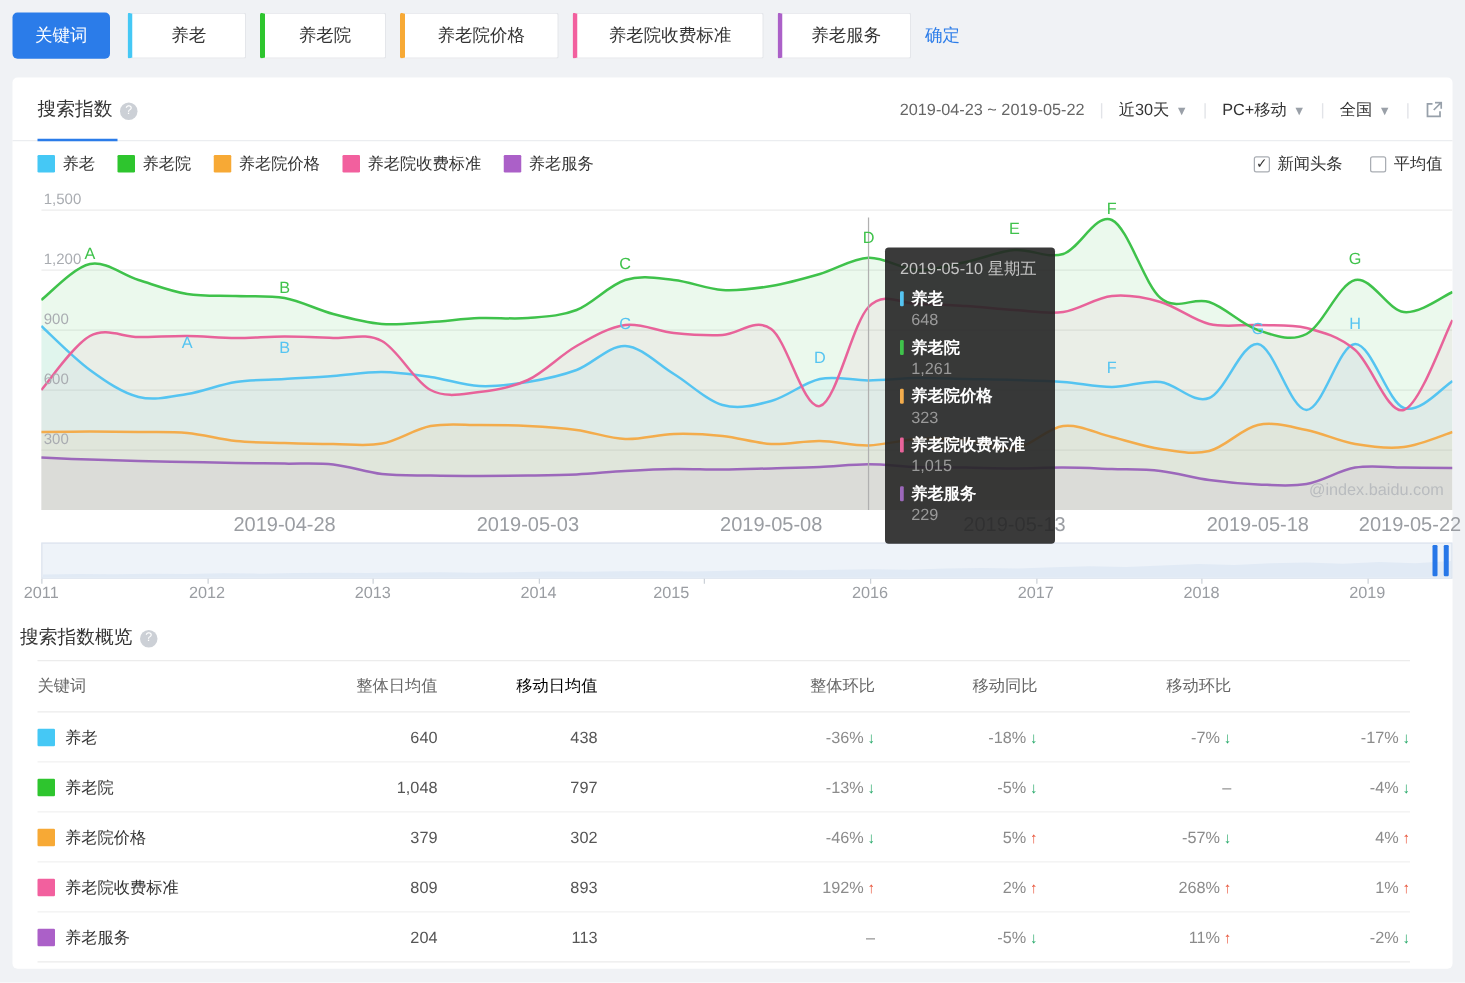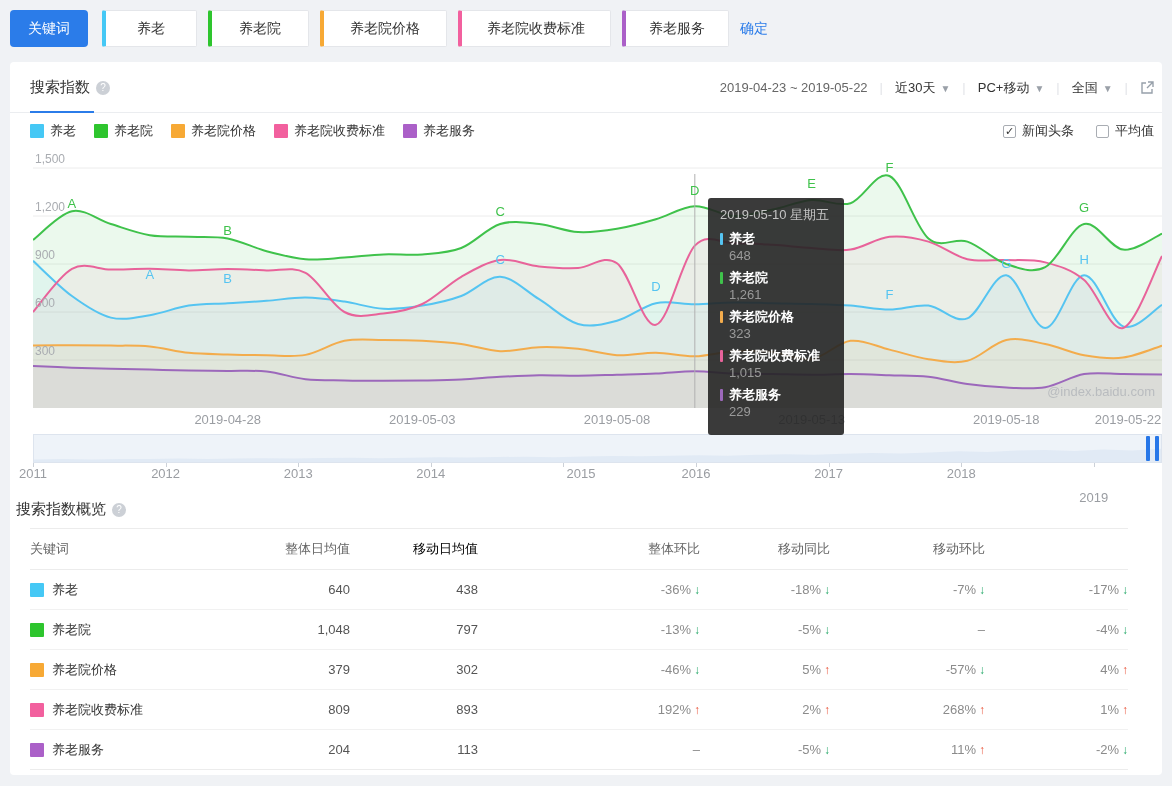--- a/index.html
+++ b/index.html
@@ -56,21 +56,21 @@
   .cb-group { margin-left:auto; display:flex; align-items:center; }
   .cb-item { display:flex; align-items:center; font-size:13px; color:#333; margin-left:22px; cursor:pointer; }
   .cb-box {
     width:13px; height:13px; border:1px solid #a9adb3; border-radius:2px; margin-right:6px;
     font-size:11px; line-height:11px; text-align:center; color:#333; background:#fff;
   }
   
   .chart-area { position:absolute; left:23px; top:98px; width:1129px; height:266px; }
   .chart-area svg { position:absolute; left:0; top:0; }
   .y-label { position:absolute; font-size:12px; color:#a9acb1; left:2px; }
-  .x-label { position:absolute; top:252px; font-size:13px; color:#9a9da2; transform:translateX(-50%); white-space:nowrap; }
+  .x-label { position:absolute; top:252px; font-size:16px; color:#9a9da2; transform:translateX(-50%); white-space:nowrap; }
   .marker { position:absolute; font-size:13px; transform:translate(-50%,-50%); }
   .watermark { position:absolute; right:7px; top:224px; font-size:13px; color:#b9bcbf; }
   
   .tooltip {
     position:absolute; left:698px; top:136px; width:136px;
     background:rgba(37,37,37,0.90); border-radius:3px; padding:8px 12px 10px 12px;
     z-index:5; color:#fff;
   }
   .tt-title { font-size:13px; color:#c4c4c4; margin-bottom:6px; }
   .tt-item { margin-bottom:5px; }
@@ -270,29 +270,29 @@
   <div id="tl-extra">
       <span class="tl-tick" style="left: 23px; top: 401px; height: 4px;"></span>
       <span class="tl-year" style="left: 23px;">2011</span>
       <span class="tl-tick" style="left: 155.6px; top: 401px; height: 4px;"></span>
       <span class="tl-year" style="left: 155.6px;">2012</span>
       <span class="tl-tick" style="left: 288.2px; top: 401px; height: 4px;"></span>
       <span class="tl-year" style="left: 288.2px;">2013</span>
       <span class="tl-tick" style="left: 420.8px; top: 401px; height: 4px;"></span>
       <span class="tl-year" style="left: 420.8px;">2014</span>
       <span class="tl-tick" style="left: 553.4px; top: 401px; height: 4px;"></span>
-      <span class="tl-year" style="left: 571px;">2015</span>
+      <span class="tl-year" style="left: 527px;">2015</span>
       <span class="tl-tick" style="left: 686px; top: 401px; height: 4px;"></span>
       <span class="tl-year" style="left: 686px;">2016</span>
       <span class="tl-tick" style="left: 818.6px; top: 401px; height: 4px;"></span>
       <span class="tl-year" style="left: 818.6px;">2017</span>
       <span class="tl-tick" style="left: 951.2px; top: 401px; height: 4px;"></span>
       <span class="tl-year" style="left: 951.2px;">2018</span>
       <span class="tl-tick" style="left: 1083.8px; top: 401px; height: 4px;"></span>
-      <span class="tl-year" style="left: 1083.8px; margin-top: 24px;">2019</span>
+      <span class="tl-year" style="left: 1083.8px;">2019</span>
       <span class="tl-handle" style="left: 1136px; background: rgb(39, 119, 232);"></span>
       <span class="tl-handle" style="left: 1145px; background: rgb(39, 119, 232);"></span>
     </div>
 
   <div class="ov-title">
     <span>搜索指数概览</span><span class="qicon">?</span>
   </div>
 
   <div class="ov-table">
     <div class="ov-grid ov-head" id="ov-head">

